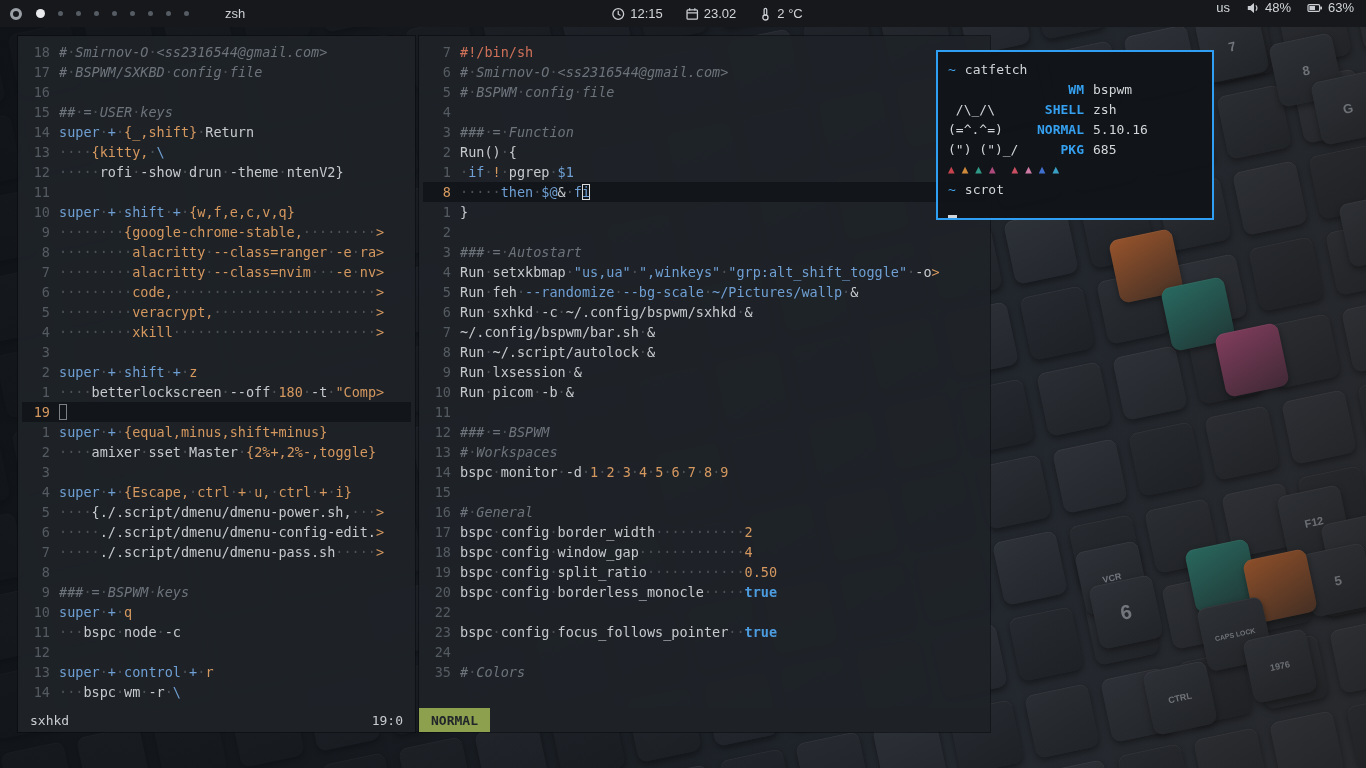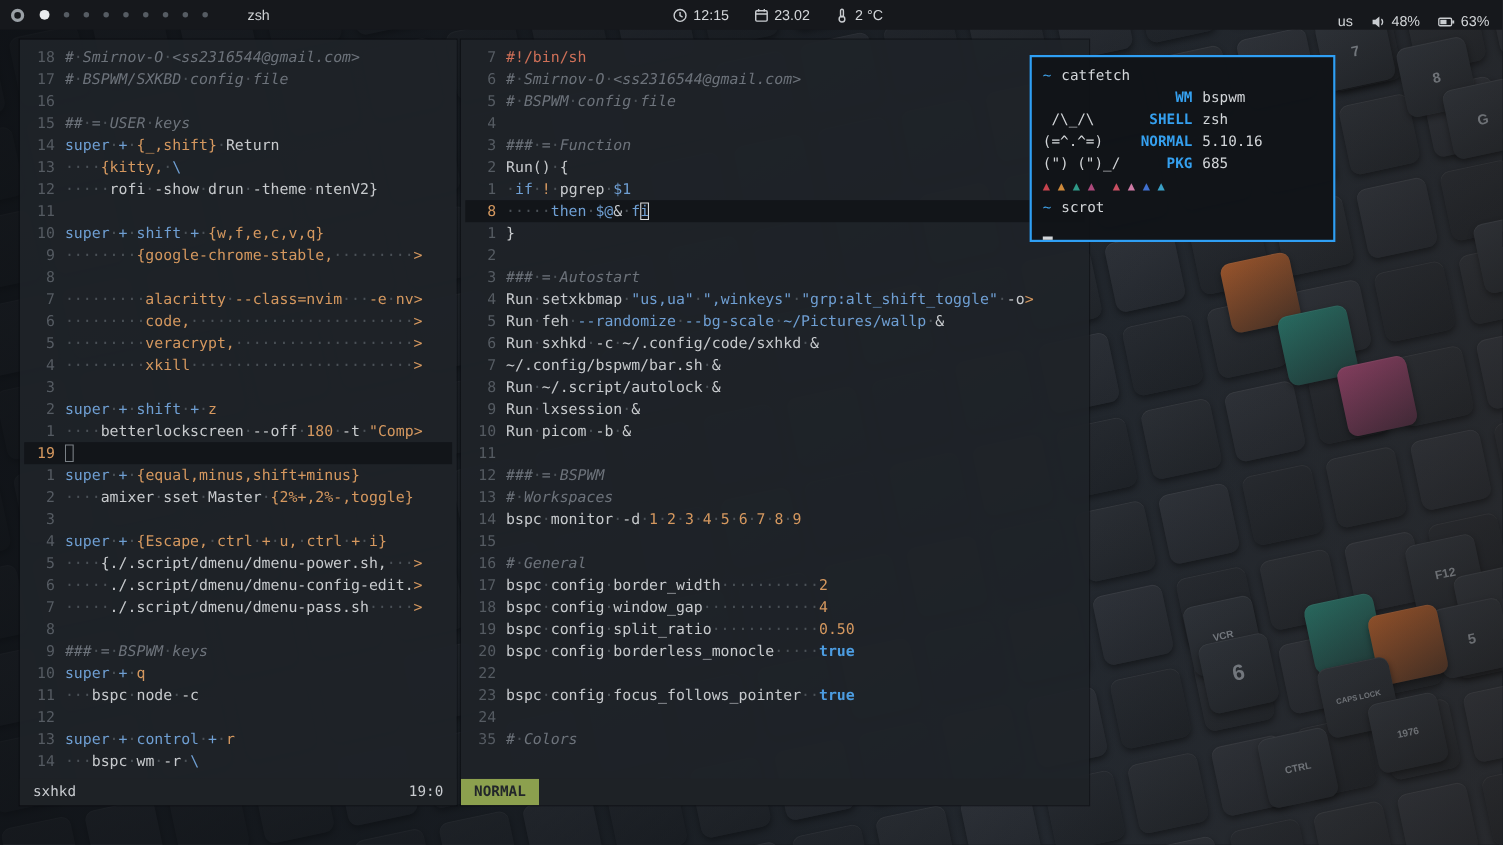--- a/index.html
+++ b/index.html
@@ -24,21 +24,21 @@
   .topbar{position:absolute;left:0;top:0;width:1366px;height:27px;background:#16181c;z-index:10;
     font-family:"Liberation Sans",sans-serif;font-size:13px;color:#d2d5d8;display:flex;align-items:center}
   .tb-left{display:flex;align-items:center;padding-left:10px}
   .launcher{width:12px;height:12px;border:3px solid #9aa0a6;border-radius:50%;background:#16181c;margin-right:14px}
   .ws-dots{display:flex;align-items:center;gap:13px}
   .ws-dot{width:5px;height:5px;border-radius:50%;background:#565c63}
   .ws-dot.active{width:9px;height:9px;background:#e9ebed}
   .tb-title{margin-left:36px;color:#cdd0d3}
   .tb-center{position:absolute;left:calc(50% + 24px);top:0;height:100%;transform:translateX(-50%);
     display:flex;align-items:center;gap:22px}
-  .tb-right{position:absolute;right:12px;top:0;height:100%;display:flex;align-items:flex-end;gap:16px}
+  .tb-right{position:absolute;right:12px;top:0;height:100%;display:flex;align-items:flex-start;gap:16px}
   .tb-group{display:flex;align-items:center;gap:5px}
   .tb-icon{display:block}
 
   
   .window{position:absolute;background:rgba(31,35,40,.95);display:flex;flex-direction:column;z-index:5;
     box-shadow:0 0 0 1px rgba(8,10,12,.55)}
   .left-win{left:18px;top:36px;width:397px;height:696px}
   .mid-win{left:419px;top:36px;width:571px;height:696px}
   .editor{flex:1;padding:6px 4px 0 4px;overflow:hidden;font-size:13.5px;line-height:20px;color:#c7cacd}
   .eline{display:flex;white-space:pre;height:20px}
@@ -367,21 +367,21 @@
         <div class="eline"><span class="lnum">18</span><span class="ltext"><span class="sg-c">#</span><span class="sg-d">·</span><span class="sg-c">Smirnov-O</span><span class="sg-d">·</span><span class="sg-c">&lt;ss2316544@gmail.com&gt;</span></span></div>
         <div class="eline"><span class="lnum">17</span><span class="ltext"><span class="sg-c">#</span><span class="sg-d">·</span><span class="sg-c">BSPWM/SXKBD</span><span class="sg-d">·</span><span class="sg-c">config</span><span class="sg-d">·</span><span class="sg-c">file</span></span></div>
         <div class="eline"><span class="lnum">16</span><span class="ltext"></span></div>
         <div class="eline"><span class="lnum">15</span><span class="ltext"><span class="sg-c">##</span><span class="sg-d">·</span><span class="sg-c">=</span><span class="sg-d">·</span><span class="sg-c">USER</span><span class="sg-d">·</span><span class="sg-c">keys</span></span></div>
         <div class="eline"><span class="lnum">14</span><span class="ltext"><span class="sg-b">super</span><span class="sg-d">·</span><span class="sg-b">+</span><span class="sg-d">·</span><span class="sg-o">{_,shift}</span><span class="sg-d">·</span><span class="sg-w">Return</span></span></div>
         <div class="eline"><span class="lnum">13</span><span class="ltext"><span class="sg-d">····</span><span class="sg-o">{kitty,</span><span class="sg-d">·</span><span class="sg-b">\</span></span></div>
         <div class="eline"><span class="lnum">12</span><span class="ltext"><span class="sg-d">·····</span><span class="sg-w">rofi</span><span class="sg-d">·</span><span class="sg-w">-show</span><span class="sg-d">·</span><span class="sg-w">drun</span><span class="sg-d">·</span><span class="sg-w">-theme</span><span class="sg-d">·</span><span class="sg-w">ntenV2}</span></span></div>
         <div class="eline"><span class="lnum">11</span><span class="ltext"></span></div>
         <div class="eline"><span class="lnum">10</span><span class="ltext"><span class="sg-b">super</span><span class="sg-d">·</span><span class="sg-b">+</span><span class="sg-d">·</span><span class="sg-b">shift</span><span class="sg-d">·</span><span class="sg-b">+</span><span class="sg-d">·</span><span class="sg-o">{w,f,e,c,v,q}</span></span></div>
         <div class="eline"><span class="lnum">9</span><span class="ltext"><span class="sg-d">········</span><span class="sg-o">{google-chrome-stable,</span><span class="sg-d">·········</span><span class="sg-o">&gt;</span></span></div>
-        <div class="eline"><span class="lnum">8</span></div>
+        <div class="eline"><span class="lnum">8</span><span class="ltext"><span class="sg-d">·········</span><span class="sg-o">alacritty</span><span class="sg-d">·</span><span class="sg-o">--class=ranger</span><span class="sg-d">·</span><span class="sg-o">-e</span><span class="sg-d">·</span><span class="sg-o">ra&gt;</span></span></div>
         <div class="eline"><span class="lnum">7</span><span class="ltext"><span class="sg-d">·········</span><span class="sg-o">alacritty</span><span class="sg-d">·</span><span class="sg-o">--class=nvim</span><span class="sg-d">···</span><span class="sg-o">-e</span><span class="sg-d">·</span><span class="sg-o">nv&gt;</span></span></div>
         <div class="eline"><span class="lnum">6</span><span class="ltext"><span class="sg-d">·········</span><span class="sg-o">code,</span><span class="sg-d">·························</span><span class="sg-o">&gt;</span></span></div>
         <div class="eline"><span class="lnum">5</span><span class="ltext"><span class="sg-d">·········</span><span class="sg-o">veracrypt,</span><span class="sg-d">····················</span><span class="sg-o">&gt;</span></span></div>
         <div class="eline"><span class="lnum">4</span><span class="ltext"><span class="sg-d">·········</span><span class="sg-o">xkill</span><span class="sg-d">·························</span><span class="sg-o">&gt;</span></span></div>
         <div class="eline"><span class="lnum">3</span><span class="ltext"></span></div>
         <div class="eline"><span class="lnum">2</span><span class="ltext"><span class="sg-b">super</span><span class="sg-d">·</span><span class="sg-b">+</span><span class="sg-d">·</span><span class="sg-b">shift</span><span class="sg-d">·</span><span class="sg-b">+</span><span class="sg-d">·</span><span class="sg-o">z</span></span></div>
         <div class="eline"><span class="lnum">1</span><span class="ltext"><span class="sg-d">····</span><span class="sg-w">betterlockscreen</span><span class="sg-d">·</span><span class="sg-w">--off</span><span class="sg-d">·</span><span class="sg-o">180</span><span class="sg-d">·</span><span class="sg-w">-t</span><span class="sg-d">·</span><span class="sg-o">"Comp&gt;</span></span></div>
         <div class="eline cur"><span class="lnum">19</span><span class="ltext"><span class="hollow"> </span></span></div>
         <div class="eline"><span class="lnum">1</span><span class="ltext"><span class="sg-b">super</span><span class="sg-d">·</span><span class="sg-b">+</span><span class="sg-d">·</span><span class="sg-o">{equal,minus,shift+minus}</span></span></div>
         <div class="eline"><span class="lnum">2</span><span class="ltext"><span class="sg-d">····</span><span class="sg-w">amixer</span><span class="sg-d">·</span><span class="sg-w">sset</span><span class="sg-d">·</span><span class="sg-w">Master</span><span class="sg-d">·</span><span class="sg-o">{2%+,2%-,toggle}</span></span></div>
@@ -412,21 +412,21 @@
         <div class="eline"><span class="lnum">4</span><span class="ltext"></span></div>
         <div class="eline"><span class="lnum">3</span><span class="ltext"><span class="sg-c">###</span><span class="sg-d">·</span><span class="sg-c">=</span><span class="sg-d">·</span><span class="sg-c">Function</span></span></div>
         <div class="eline"><span class="lnum">2</span><span class="ltext"><span class="sg-w">Run()</span><span class="sg-d">·</span><span class="sg-w">{</span></span></div>
         <div class="eline"><span class="lnum">1</span><span class="ltext"><span class="sg-d">·</span><span class="sg-b">if</span><span class="sg-d">·</span><span class="sg-o">!</span><span class="sg-d">·</span><span class="sg-w">pgrep</span><span class="sg-d">·</span><span class="sg-b">$1</span></span></div>
         <div class="eline cur"><span class="lnum">8</span><span class="ltext"><span class="sg-d">·····</span><span class="sg-b">then</span><span class="sg-d">·</span><span class="sg-b">$@</span><span class="sg-w">&amp;</span><span class="sg-d">·</span><span class="sg-b">f</span><span class="vcursor">i</span></span></div>
         <div class="eline"><span class="lnum">1</span><span class="ltext"><span class="sg-w">}</span></span></div>
         <div class="eline"><span class="lnum">2</span><span class="ltext"></span></div>
         <div class="eline"><span class="lnum">3</span><span class="ltext"><span class="sg-c">###</span><span class="sg-d">·</span><span class="sg-c">=</span><span class="sg-d">·</span><span class="sg-c">Autostart</span></span></div>
         <div class="eline"><span class="lnum">4</span><span class="ltext"><span class="sg-w">Run</span><span class="sg-d">·</span><span class="sg-w">setxkbmap</span><span class="sg-d">·</span><span class="sg-b">"us,ua"</span><span class="sg-d">·</span><span class="sg-b">",winkeys"</span><span class="sg-d">·</span><span class="sg-b">"grp:alt_shift_toggle"</span><span class="sg-d">·</span><span class="sg-w">-o</span><span class="sg-o">&gt;</span></span></div>
         <div class="eline"><span class="lnum">5</span><span class="ltext"><span class="sg-w">Run</span><span class="sg-d">·</span><span class="sg-w">feh</span><span class="sg-d">·</span><span class="sg-b">--randomize</span><span class="sg-d">·</span><span class="sg-b">--bg-scale</span><span class="sg-d">·</span><span class="sg-b">~/Pictures/wallp</span><span class="sg-d">·</span><span class="sg-w">&amp;</span></span></div>
-        <div class="eline"><span class="lnum">6</span><span class="ltext"><span class="sg-w">Run</span><span class="sg-d">·</span><span class="sg-w">sxhkd</span><span class="sg-d">·</span><span class="sg-w">-c</span><span class="sg-d">·</span><span class="sg-w">~/.config/code/sxhkd</span><span class="sg-d">·</span><span class="sg-w">&amp;</span></span></div>
+        <div class="eline"><span class="lnum">6</span><span class="ltext"><span class="sg-w">Run</span><span class="sg-d">·</span><span class="sg-w">sxhkd</span><span class="sg-d">·</span><span class="sg-w">-c</span><span class="sg-d">·</span><span class="sg-w">~/.config/bspwm/sxhkd</span><span class="sg-d">·</span><span class="sg-w">&amp;</span></span></div>
         <div class="eline"><span class="lnum">7</span><span class="ltext"><span class="sg-w">~/.config/bspwm/bar.sh</span><span class="sg-d">·</span><span class="sg-w">&amp;</span></span></div>
         <div class="eline"><span class="lnum">8</span><span class="ltext"><span class="sg-w">Run</span><span class="sg-d">·</span><span class="sg-w">~/.script/autolock</span><span class="sg-d">·</span><span class="sg-w">&amp;</span></span></div>
         <div class="eline"><span class="lnum">9</span><span class="ltext"><span class="sg-w">Run</span><span class="sg-d">·</span><span class="sg-w">lxsession</span><span class="sg-d">·</span><span class="sg-w">&amp;</span></span></div>
         <div class="eline"><span class="lnum">10</span><span class="ltext"><span class="sg-w">Run</span><span class="sg-d">·</span><span class="sg-w">picom</span><span class="sg-d">·</span><span class="sg-w">-b</span><span class="sg-d">·</span><span class="sg-w">&amp;</span></span></div>
         <div class="eline"><span class="lnum">11</span><span class="ltext"></span></div>
         <div class="eline"><span class="lnum">12</span><span class="ltext"><span class="sg-c">###</span><span class="sg-d">·</span><span class="sg-c">=</span><span class="sg-d">·</span><span class="sg-c">BSPWM</span></span></div>
         <div class="eline"><span class="lnum">13</span><span class="ltext"><span class="sg-c">#</span><span class="sg-d">·</span><span class="sg-c">Workspaces</span></span></div>
         <div class="eline"><span class="lnum">14</span><span class="ltext"><span class="sg-w">bspc</span><span class="sg-d">·</span><span class="sg-w">monitor</span><span class="sg-d">·</span><span class="sg-w">-d</span><span class="sg-d">·</span><span class="sg-o">1</span><span class="sg-d">·</span><span class="sg-o">2</span><span class="sg-d">·</span><span class="sg-o">3</span><span class="sg-d">·</span><span class="sg-o">4</span><span class="sg-d">·</span><span class="sg-o">5</span><span class="sg-d">·</span><span class="sg-o">6</span><span class="sg-d">·</span><span class="sg-o">7</span><span class="sg-d">·</span><span class="sg-o">8</span><span class="sg-d">·</span><span class="sg-o">9</span></span></div>
         <div class="eline"><span class="lnum">15</span><span class="ltext"></span></div>
         <div class="eline"><span class="lnum">16</span><span class="ltext"><span class="sg-c">#</span><span class="sg-d">·</span><span class="sg-c">General</span></span></div>

